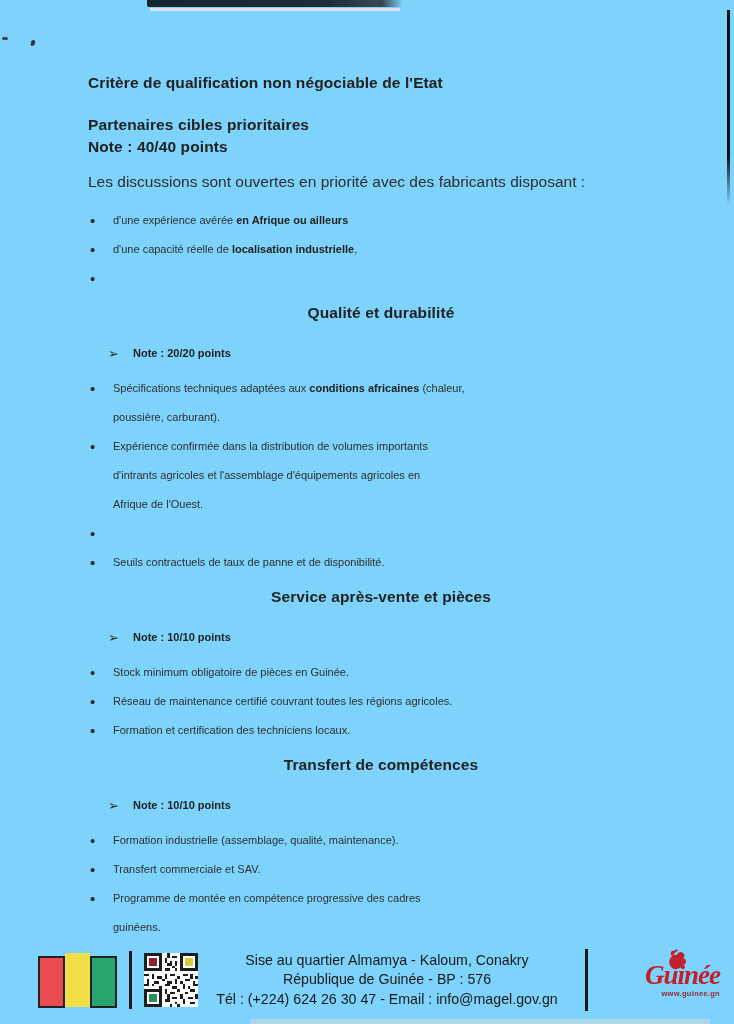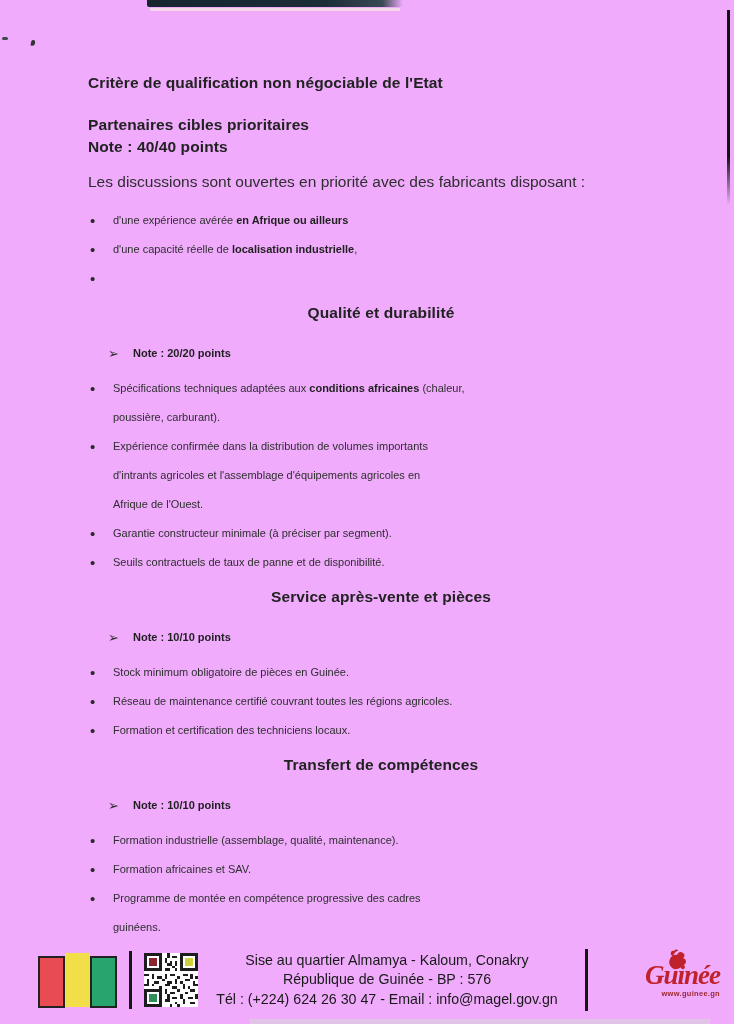--- a/index.html
+++ b/index.html
@@ -1,20 +1,20 @@
 <!DOCTYPE html>
 <html><head>
 <meta charset="utf-8">
 <style>
   html,body{margin:0;padding:0;background:#e8e8e8;}
   .page{
     position:relative;
     width:734px;height:1024px;
     margin:0 auto;
-    background:#f0abfc;
+    background:#7dd3fc;
     overflow:hidden;
     font-family:"Liberation Sans", sans-serif;
     color:#2b2b2b;
   }
   
   .artifact-topbar{
     position:absolute;left:147px;top:0;width:256px;height:7px;
     background:linear-gradient(90deg,#16262e 0%,#1b2d36 70%,#3a4a52 92%,rgba(58,74,82,0) 100%);
     border-radius:0 0 2px 2px;
   }
@@ -132,21 +132,20 @@
 poussière, carburant).</span></span>
       </div>
       <div class="row">
         <span class="mk dot">•</span>
         <span class="btext"><span>Expérience confirmée dans la distribution de volumes importants
 d'intrants agricoles et l'assemblage d'équipements agricoles en
 Afrique de l'Ouest.</span></span>
       </div>
       <div class="row">
         <span class="mk dot">•</span>
-        <span class="btext"><span>Garantie constructeur minimale (à préciser par segment).</span></span>
       </div>
       <div class="row">
         <span class="mk dot">•</span>
         <span class="btext"><span>Seuils contractuels de taux de panne et de disponibilité.</span></span>
       </div>
     </div>
 
     <p class="h sec">Service après-vente et pièces</p>
     <div class="row note-row">
       <span class="mk arrow">➢</span>
@@ -172,21 +171,21 @@
       <span class="mk arrow">➢</span>
       <span class="btext bold">Note : 10/10 points</span>
     </div>
     <div class="list sec-list">
       <div class="row">
         <span class="mk dot">•</span>
         <span class="btext"><span>Formation industrielle (assemblage, qualité, maintenance).</span></span>
       </div>
       <div class="row">
         <span class="mk dot">•</span>
-        <span class="btext"><span>Formation africaines et SAV.</span></span>
+        <span class="btext"><span>Transfert commerciale et SAV.</span></span>
       </div>
       <div class="row">
         <span class="mk dot">•</span>
         <span class="btext"><span>Programme de montée en compétence progressive des cadres
 guinéens.</span></span>
       </div>
     </div>
 
   </div>
 

